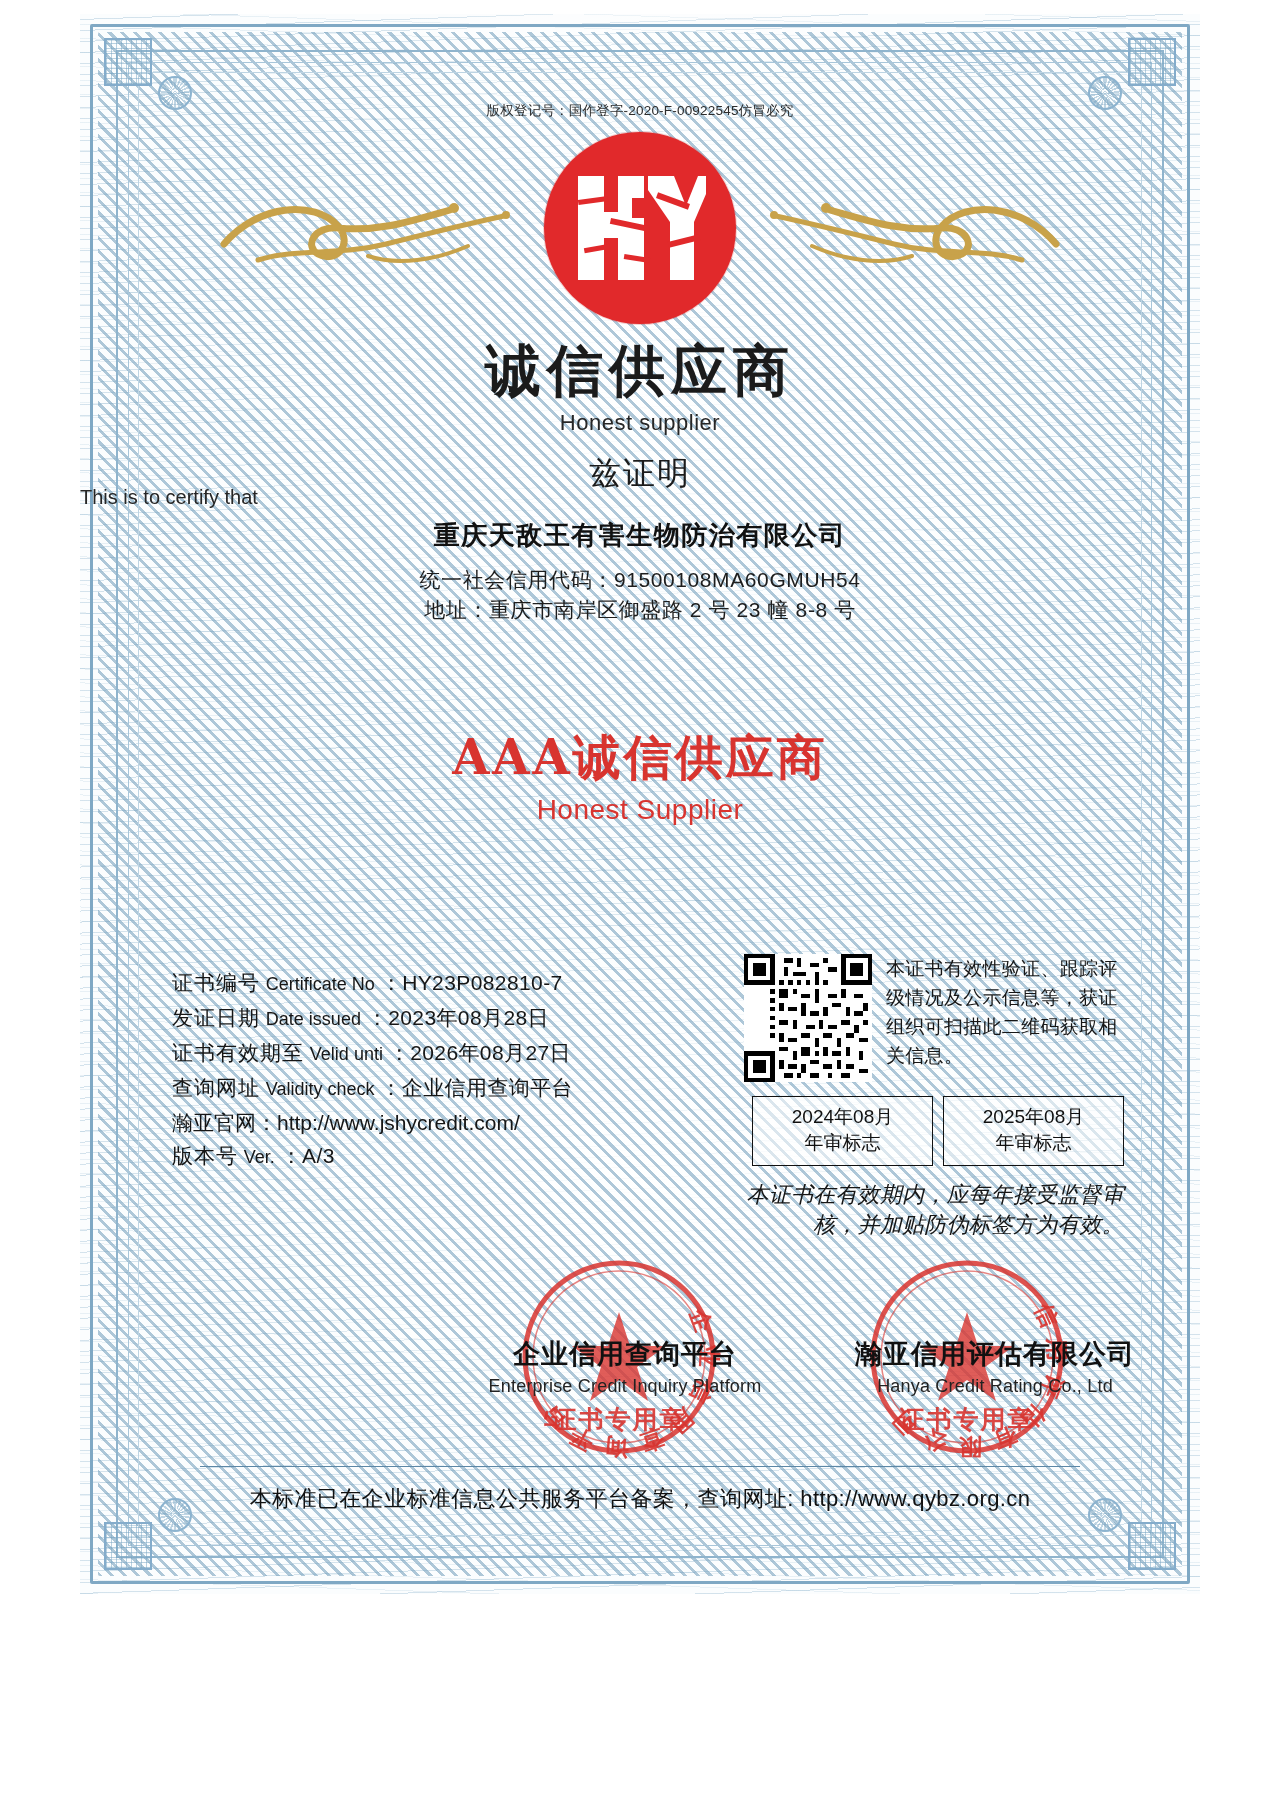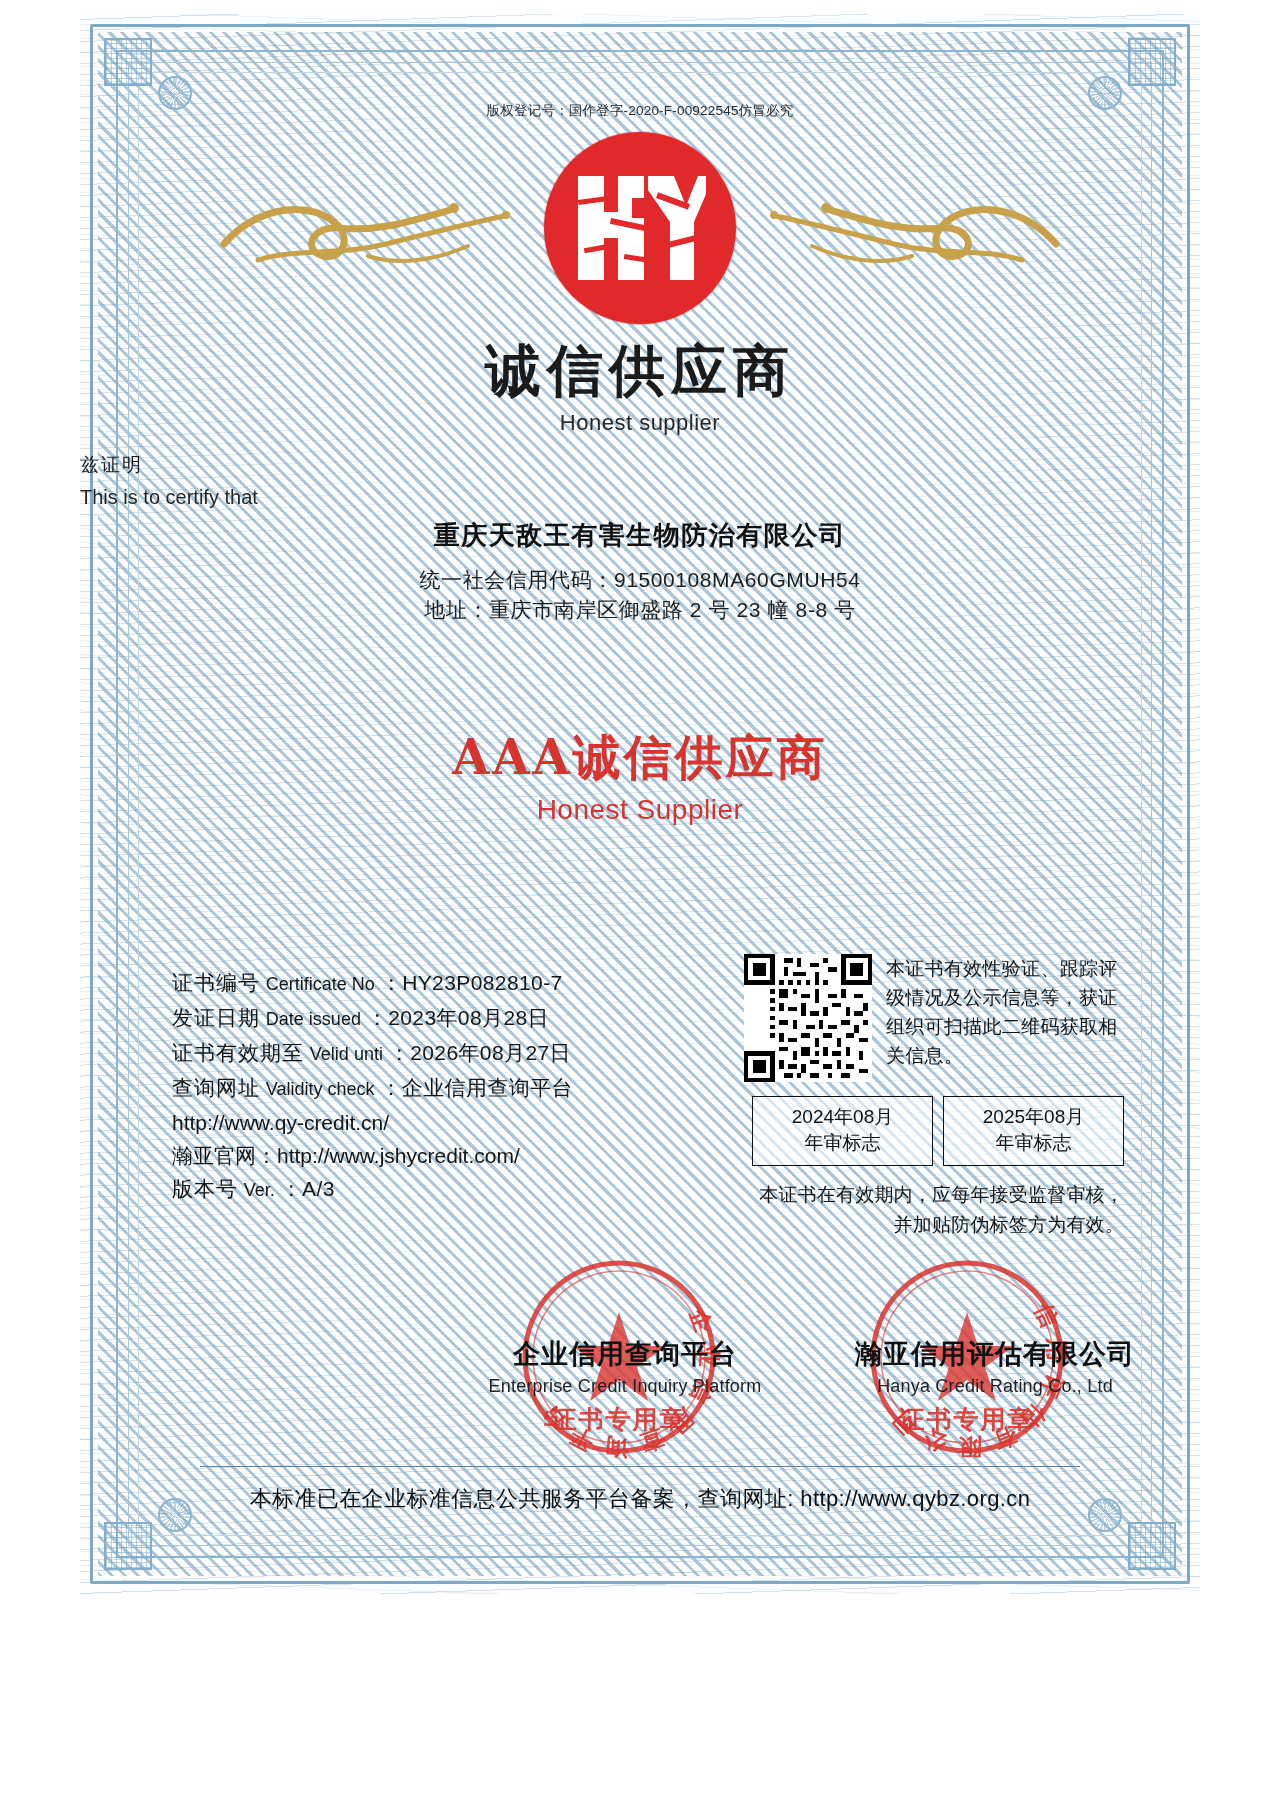--- a/index.html
+++ b/index.html
@@ -180,21 +180,22 @@
     left: 0; right: 0;
     text-align: center;
     font-size: 22px;
     color: #262626;
     letter-spacing: .5px;
   }
   .certify-cn {
     position: absolute;
     top: 438px;
     left: 0; right: 0;
-    font-size: 19px;
+    text-align: center;
+    font-size: 32px;
     color: #1b1b1b;
     letter-spacing: 2px;
   }
   .certify-en {
     position: absolute;
     top: 472px;
     left: 0; right: 0;
     text-align: left;
     font-size: 20px;
     color: #262626;
@@ -301,25 +302,26 @@
     border: 1.6px solid #111;
     padding: 7px 4px 9px 4px;
     text-align: center;
     font-size: 19px;
     line-height: 26px;
     color: #111;
     background: rgba(255,255,255,.55);
   }
   .note-foot {
     margin-top: 14px;
-    font-size: 19px;
+    font-size: 22px;
     line-height: 30px;
     color: #161616;
     text-align: right;
     letter-spacing: .2px;
+    font-style: italic;
   }
 
   
   .seal {
     position: absolute;
     width: 214px; height: 214px;
   }
   .seal.left { left: 432px; top: 1236px; }
   .seal.right { left: 780px; top: 1236px; }
 
@@ -467,21 +469,20 @@
       <div class="row">
         <span class="lbl-cn">证书有效期至</span>
         <span class="lbl-en">Velid unti</span>
         <span class="val">：2026年08月27日</span>
       </div>
       <div class="row">
         <span class="lbl-cn">查询网址</span>
         <span class="lbl-en">Validity check</span>
         <span class="val">：企业信用查询平台</span>
       </div>
-      <div class="row url">http://www.qy-credit.cn/</div>
       <div class="row url">瀚亚官网：http://www.jshycredit.com/</div>
       <div class="row">
         <span class="lbl-cn">版本号</span>
         <span class="lbl-en">Ver.</span>
         <span class="val">：A/3</span>
       </div>
     </div>
 
     <div class="right-block">
       <div class="qr-row">

